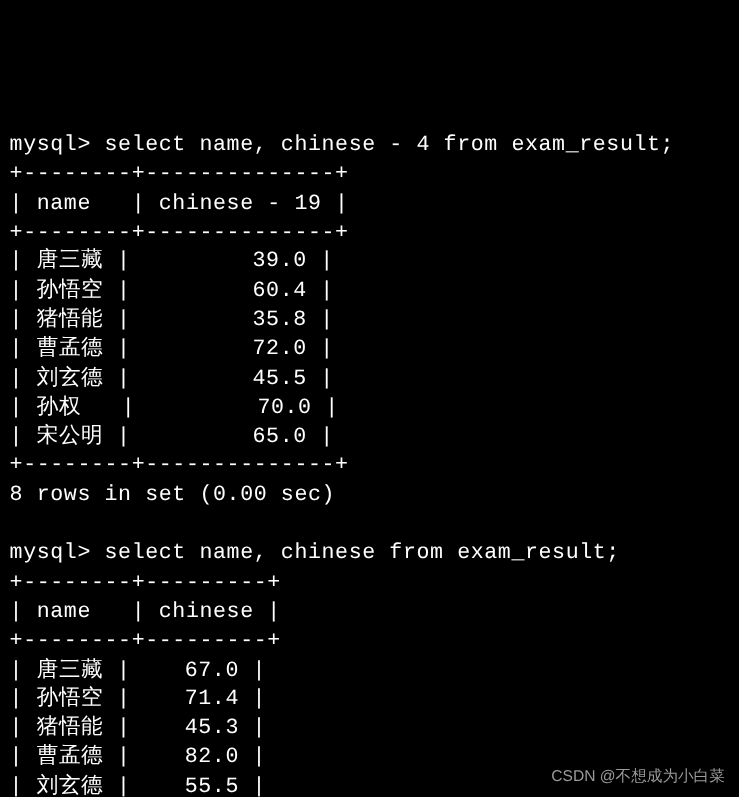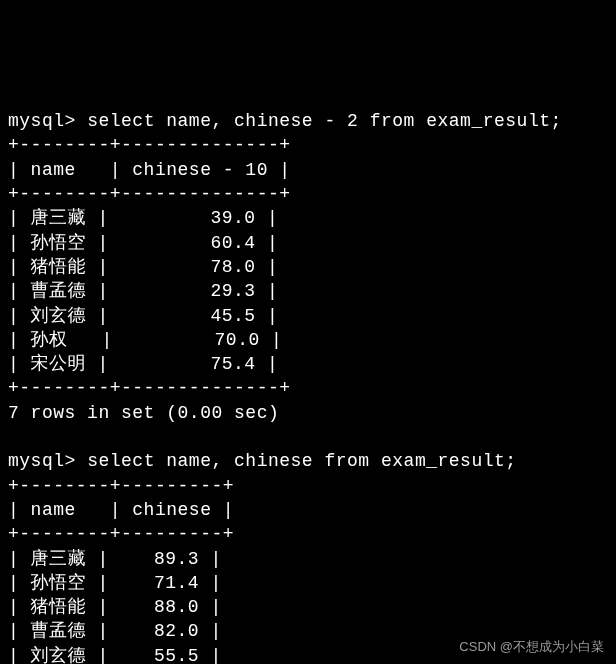--- a/index.html
+++ b/index.html
@@ -28,41 +28,41 @@
       font-size: 13px;
       font-family: sans-serif;
       letter-spacing: 0;
     }
   </style>
 </head>
 <body>
 
 
 
-<div><span><span>mysql&gt;</span> <span>select name, chinese - 2 from exam_result;</span></span>
+<div><span><span>mysql&gt;</span> <span>select name, chinese - 4 from exam_result;</span></span>
 <span>+--------+--------------+</span>
-<span>| name   | chinese - 10 |</span>
+<span>| name   | chinese - 19 |</span>
 <span>+--------+--------------+</span>
 <span>| 唐三藏 |         39.0 |</span>
 <span>| 孙悟空 |         60.4 |</span>
-<span>| 猪悟能 |         78.0 |</span>
-<span>| 曹孟德 |         29.3 |</span>
+<span>| 猪悟能 |         35.8 |</span>
+<span>| 曹孟德 |         72.0 |</span>
 <span>| 刘玄德 |         45.5 |</span>
 <span>| 孙权   |         70.0 |</span>
-<span>| 宋公明 |         75.4 |</span>
+<span>| 宋公明 |         65.0 |</span>
 <span>+--------+--------------+</span>
-<span>7 rows in set (0.00 sec)</span>
+<span>8 rows in set (0.00 sec)</span>
 
 <span><span>mysql&gt;</span> <span>select name, chinese from exam_result;</span></span>
 <span>+--------+---------+</span>
 <span>| name   | chinese |</span>
 <span>+--------+---------+</span>
-<span>| 唐三藏 |    89.3 |</span>
+<span>| 唐三藏 |    67.0 |</span>
 <span>| 孙悟空 |    71.4 |</span>
-<span>| 猪悟能 |    88.0 |</span>
+<span>| 猪悟能 |    45.3 |</span>
 <span>| 曹孟德 |    82.0 |</span>
 <span>| 刘玄德 |    55.5 |</span>
 
 
 
 </div>
 
 <div class="watermark">CSDN @不想成为小白菜</div>
 
 

